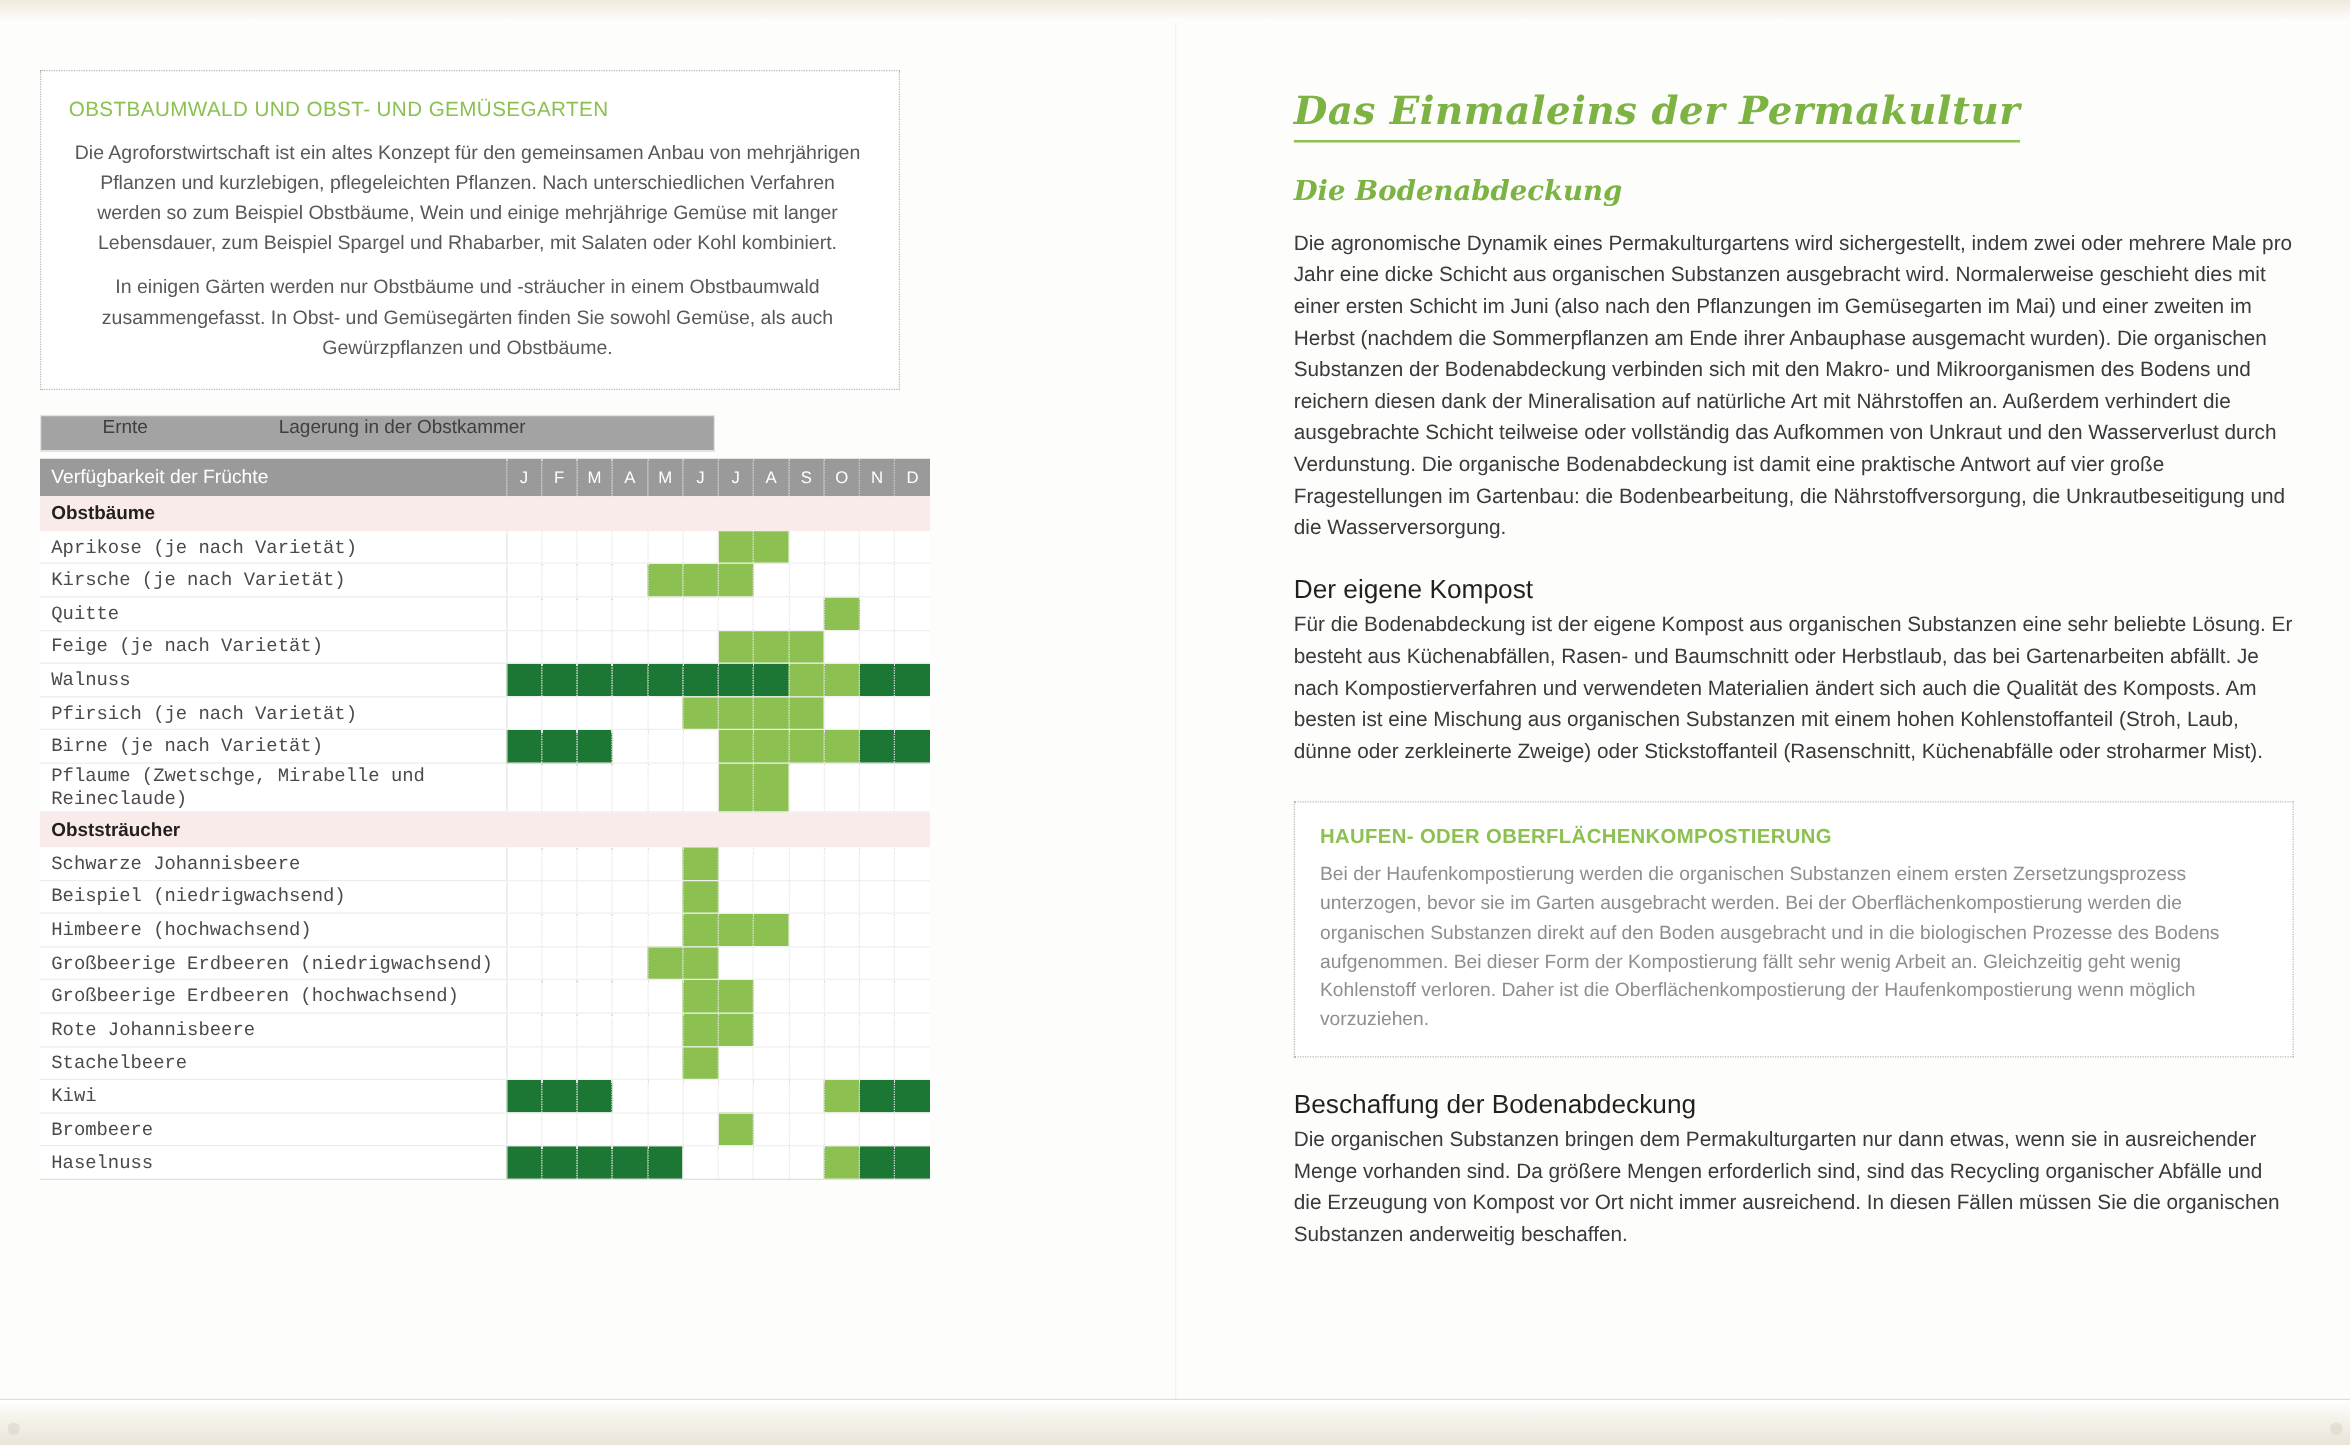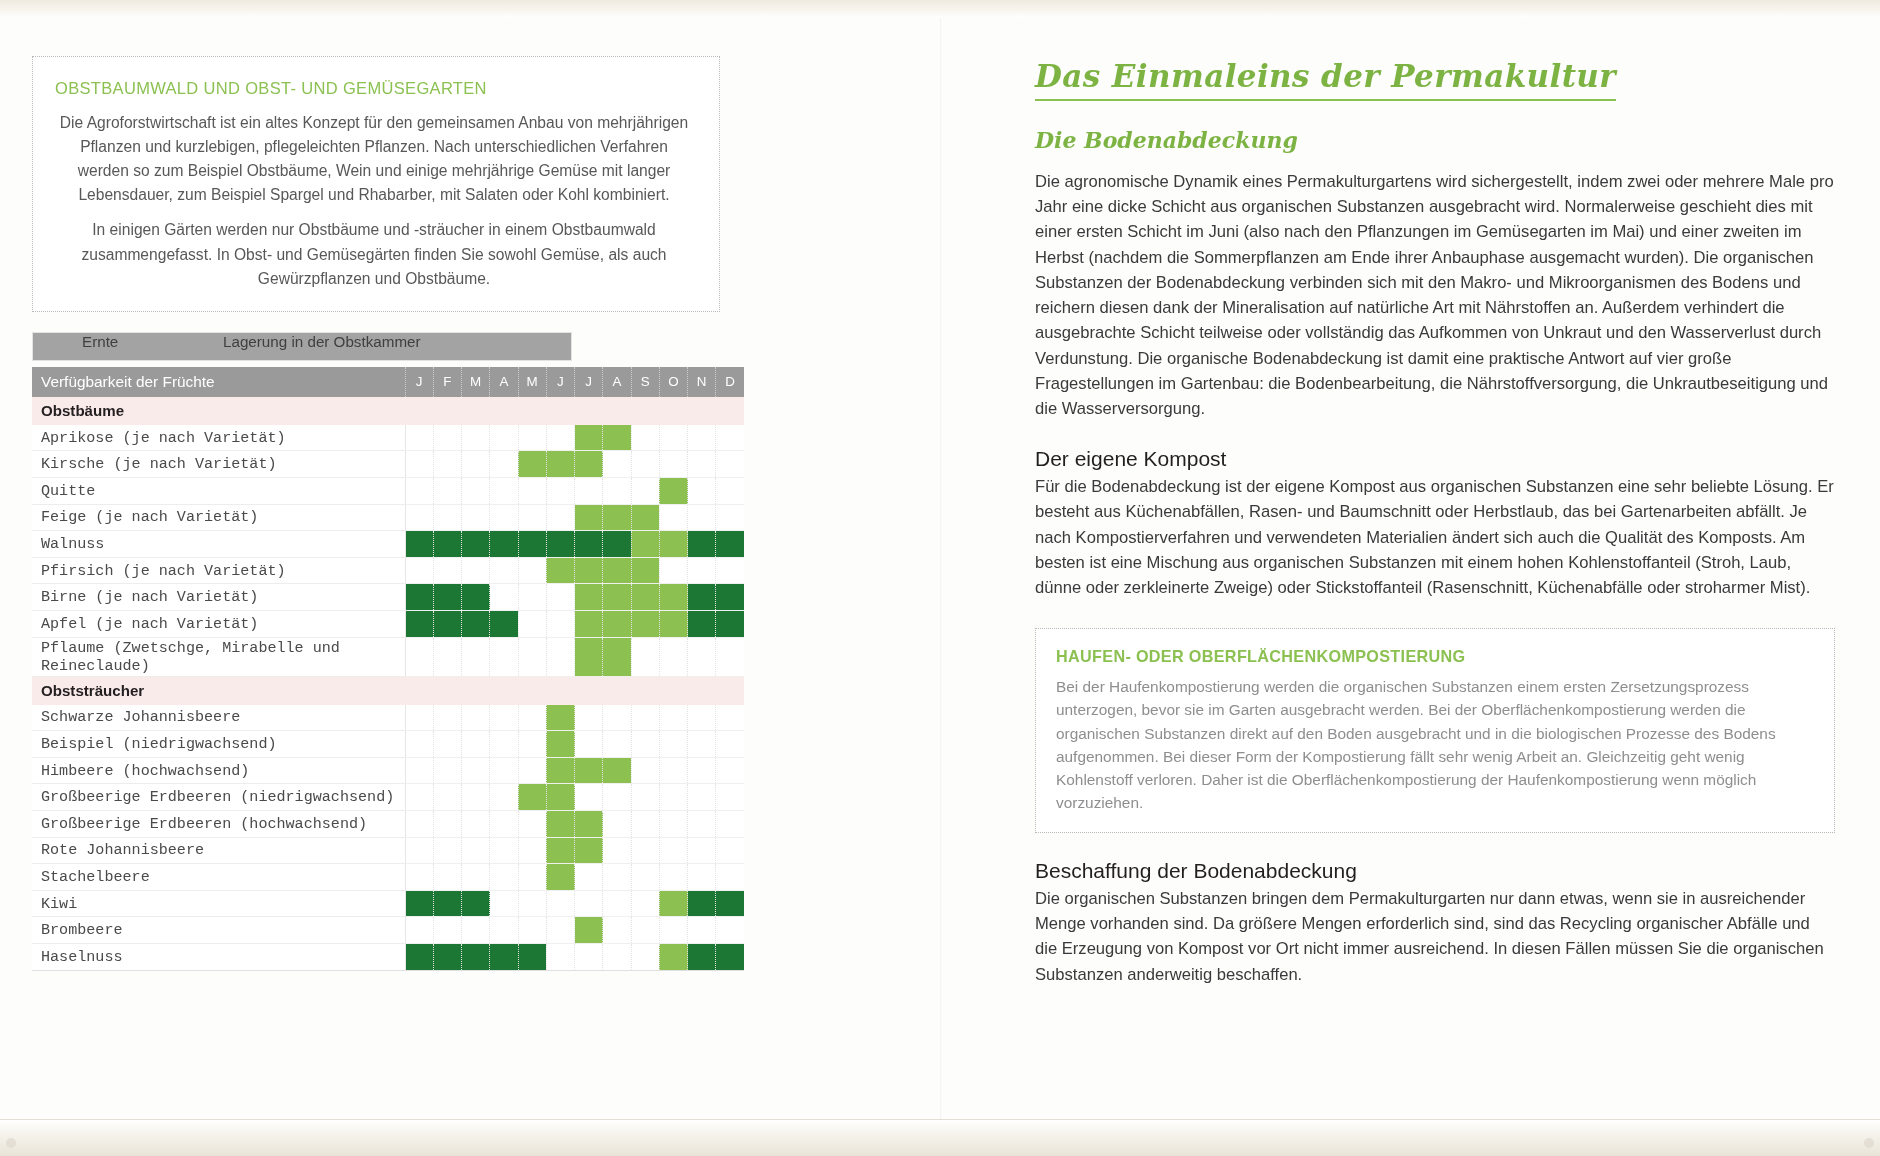--- a/index.html
+++ b/index.html
@@ -169,21 +169,21 @@
   }
   tr.data-row td.cell.h { background: #8cc152; }
   tr.data-row td.cell.s { background: #1d7734; }
   tr.data-row td.cell.q1 { border-left: 1px solid #e6e6e6; }
   tr.data-row:last-child td { border-bottom: 1px solid #e0e0e0; }
 
   
   .right-col {
     position: absolute;
     left: 1035px;
-    top: 58px;
+    top: 71px;
     width: 800px;
   }
   .main-title {
     color: #7cb342;
     font-family: "DejaVu Serif", serif;
     font-style: italic;
     font-weight: bold;
     font-size: 31px;
     letter-spacing: .4px;
     margin: 0;
@@ -393,35 +393,20 @@
             <td class="cell"></td>
             <td class="cell"></td>
             <td class="cell h"></td>
             <td class="cell h"></td>
             <td class="cell h"></td>
             <td class="cell h"></td>
             <td class="cell s"></td>
             <td class="cell s"></td>
           </tr>
           <tr class="data-row">
-            <td class="rowname">Apfel (je nach Varietät)</td>
-            <td class="cell s q1"></td>
-            <td class="cell s"></td>
-            <td class="cell s"></td>
-            <td class="cell s"></td>
-            <td class="cell"></td>
-            <td class="cell"></td>
-            <td class="cell h"></td>
-            <td class="cell h"></td>
-            <td class="cell h"></td>
-            <td class="cell h"></td>
-            <td class="cell s"></td>
-            <td class="cell s"></td>
-          </tr>
-          <tr class="data-row">
             <td class="rowname">Pflaume (Zwetschge, Mirabelle und Reineclaude)</td>
             <td class="cell q1"></td>
             <td class="cell"></td>
             <td class="cell"></td>
             <td class="cell"></td>
             <td class="cell"></td>
             <td class="cell"></td>
             <td class="cell h"></td>
             <td class="cell h"></td>
             <td class="cell"></td>

